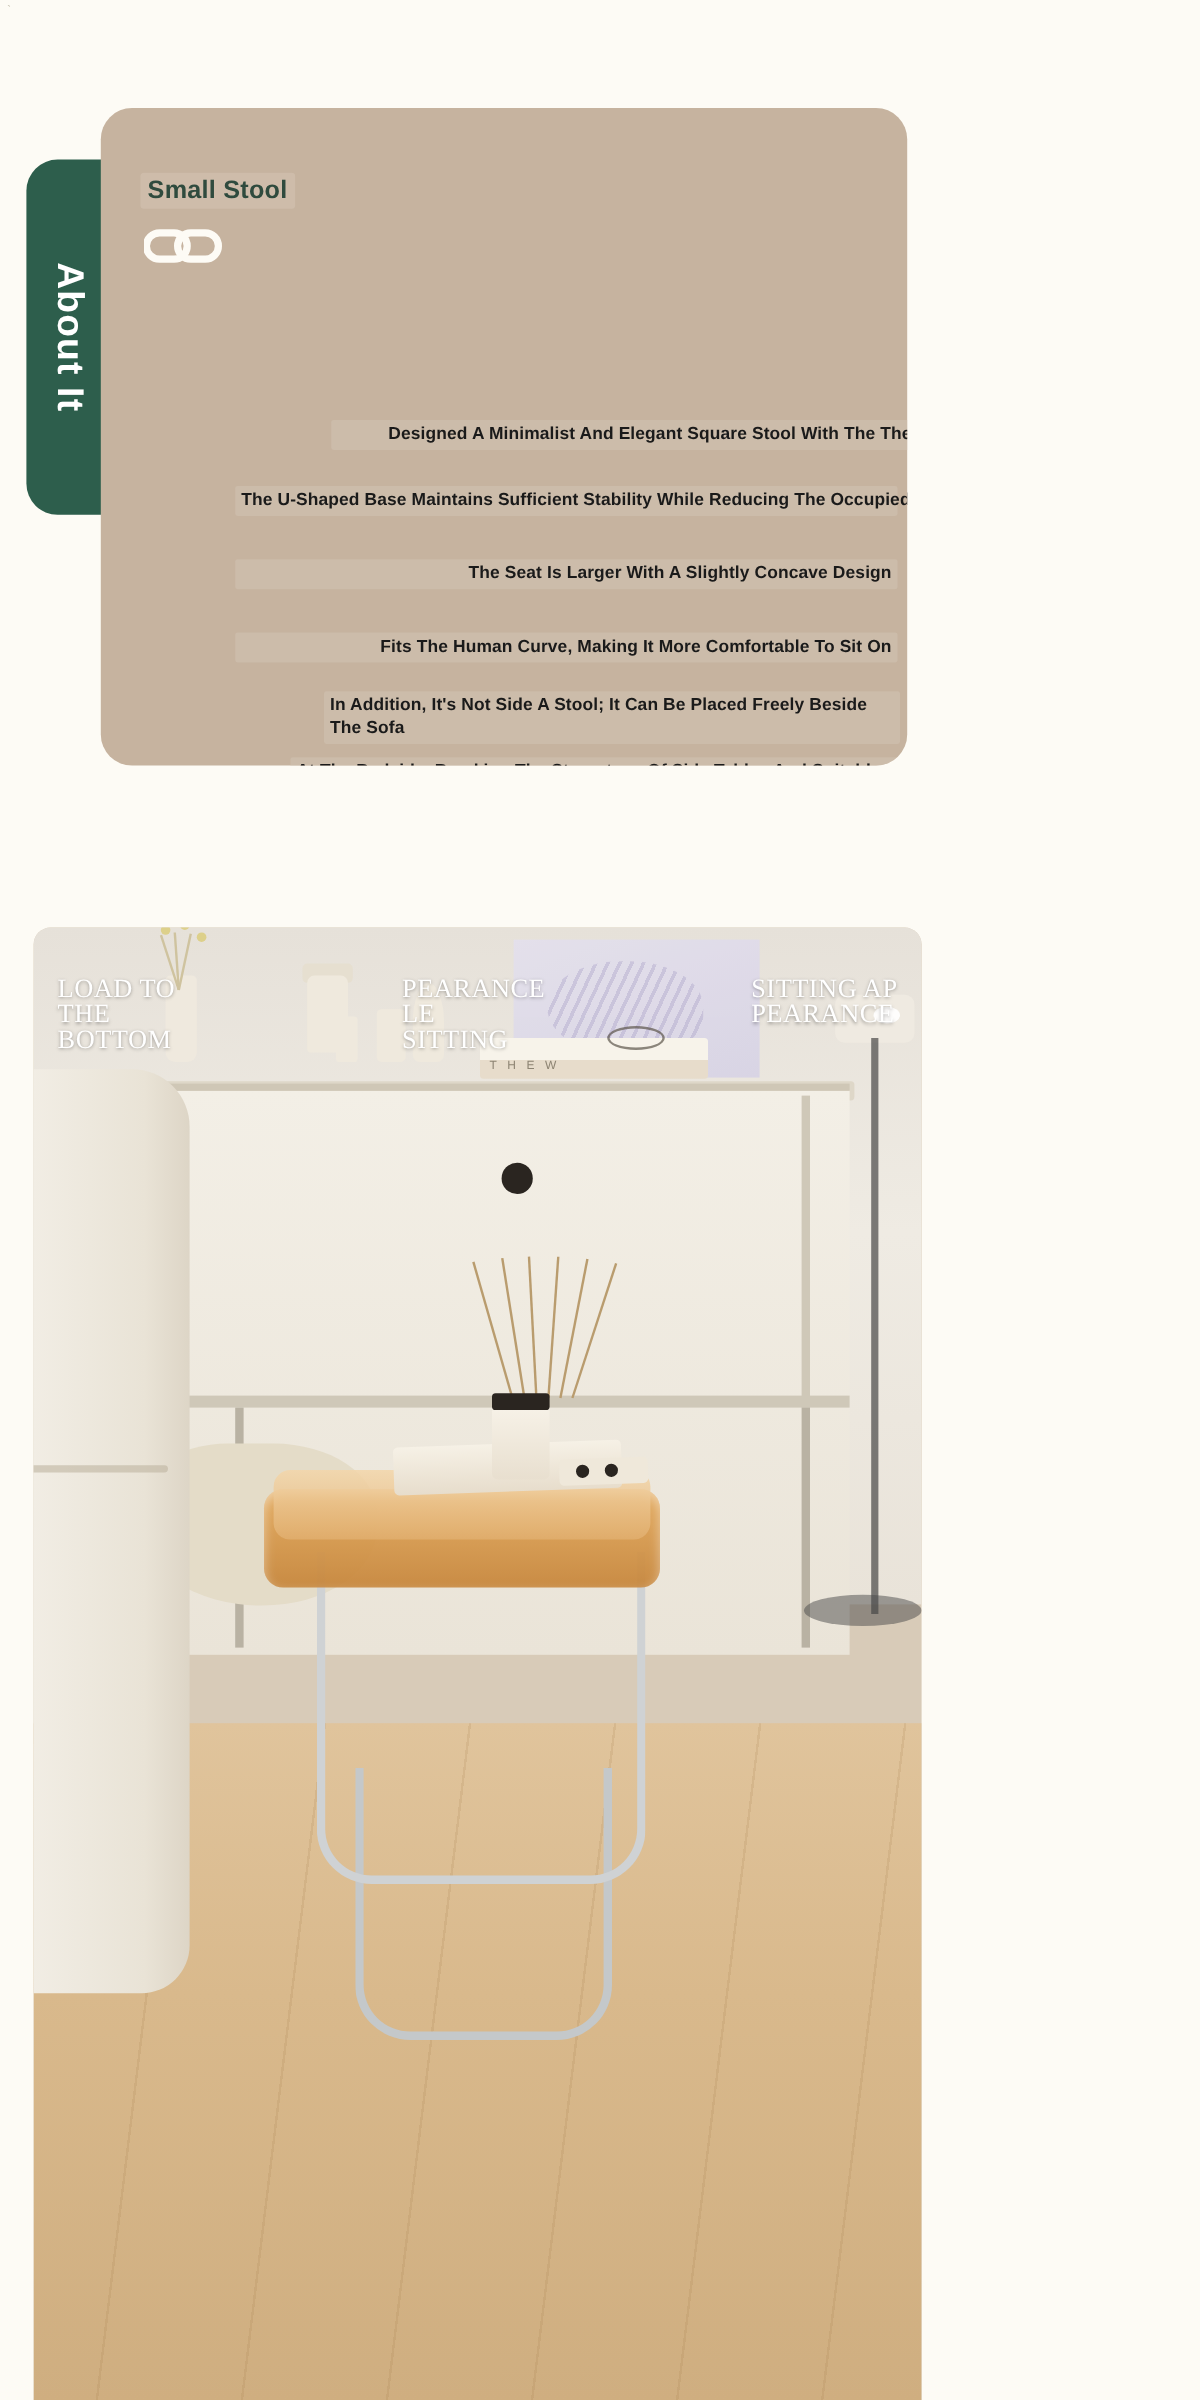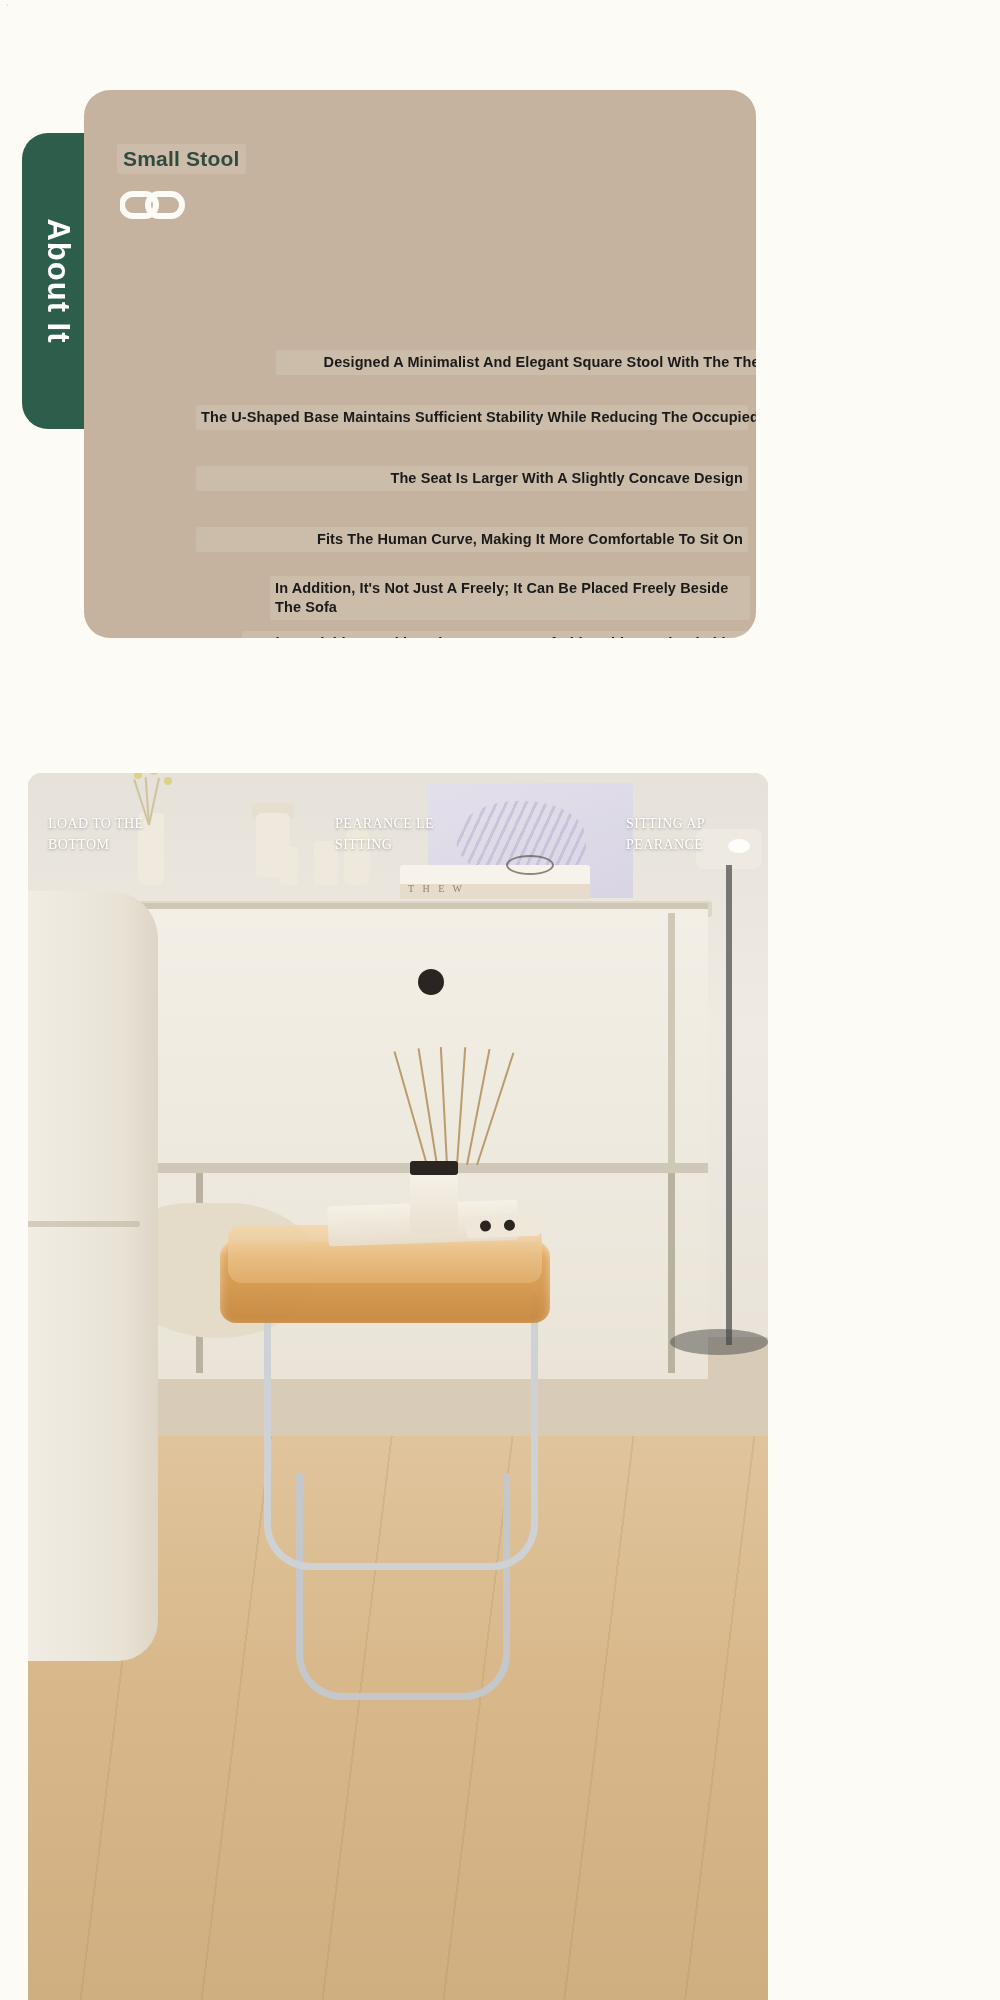--- a/index.html
+++ b/index.html
@@ -269,33 +269,33 @@
     transform-origin: bottom center;
   }
   .ph-flower { position:absolute; width:8px; height:8px; background:#ddd08a; border-radius:50%; }
 
   .ph-books-stack {
     position:absolute; left: 372px; top: 92px; width: 190px; height: 34px;
     background: linear-gradient(180deg,#f7f3ea 0 55%, #e7dccb 55% 100%); border-radius: 3px;
   }
   .ph-books-label {
     position:absolute; left: 380px; top: 110px; font-size: 10px; letter-spacing: 3px; color:#8d8473;
-    font-family: Liberation Serif, serif;
+    font-family: Liberation Sans, sans-serif;
   }
   .ph-glasses {
     position:absolute; left: 478px; top: 82px; width: 44px; height: 16px;
     border: 2px solid #5c564b; border-radius: 50%; opacity:.7;
   }
 
   
   .ph-caption {
     position: absolute;
     color: #ffffff;
     font-family: "Liberation Serif", serif;
-    font-size: 14px;
+    font-size: 22px;
     line-height: 21px;
     letter-spacing: .4px;
     text-shadow: 0 1px 3px rgba(0,0,0,.35);
     font-weight: 400;
   }
   .cap1 { left: 20px;  top: 40px;  width: 128px; }
   .cap2 { left: 307px; top: 40px;  width: 120px; }
   .cap3 { left: 598px; top: 40px;  width: 124px; }
 
   .ph-dot {
@@ -321,21 +321,21 @@
       <svg width="66" height="34" viewBox="0 0 66 34">
         <rect x="2" y="6" width="34" height="22" rx="11" ry="11" fill="none" stroke="#fdfbf5" stroke-width="6"></rect>
         <rect x="28" y="6" width="34" height="22" rx="11" ry="11" fill="none" stroke="#fdfbf5" stroke-width="6"></rect>
       </svg>
     </div>
 
     <div class="bullet b1">Designed A Minimalist And Elegant Square Stool With The Theme Of "Sq</div>
     <div class="bullet b2">The U-Shaped Base Maintains Sufficient Stability While Reducing The Occupied Space</div>
     <div class="bullet b3">The Seat Is Larger With A Slightly Concave Design</div>
     <div class="bullet b4">Fits The Human Curve, Making It More Comfortable To Sit On</div>
-    <div class="bullet b5">In Addition, It's Not Just A Freely; It Can Be Placed Freely Beside The Sofa</div>
+    <div class="bullet b5">In Addition, It's Not Side A Stool; It Can Be Placed Freely Beside The Sofa</div>
     <div class="bullet b6">At The Bedside, Breaking The Stereotype Of Side Tables And Suitable For Various Scenarios.</div>
   </div>
 
   <div class="photo">
     <div class="ph-wall"></div>
     <div class="ph-art"></div>
     <div class="ph-shade"></div>
     <div class="ph-shade-arm"></div>
 
     <div class="ph-floor"></div>

